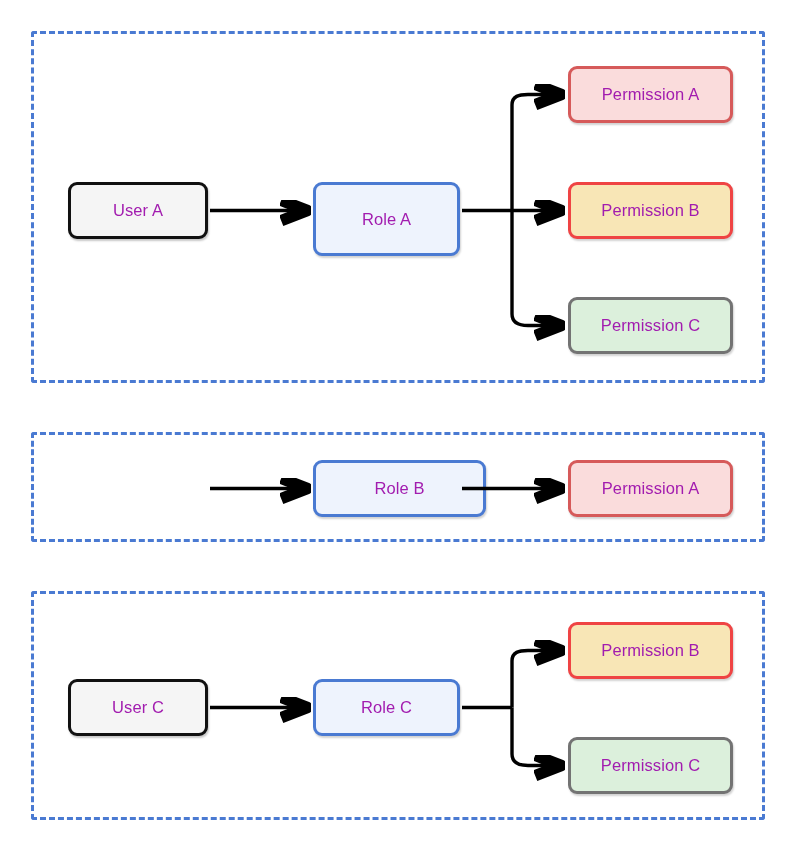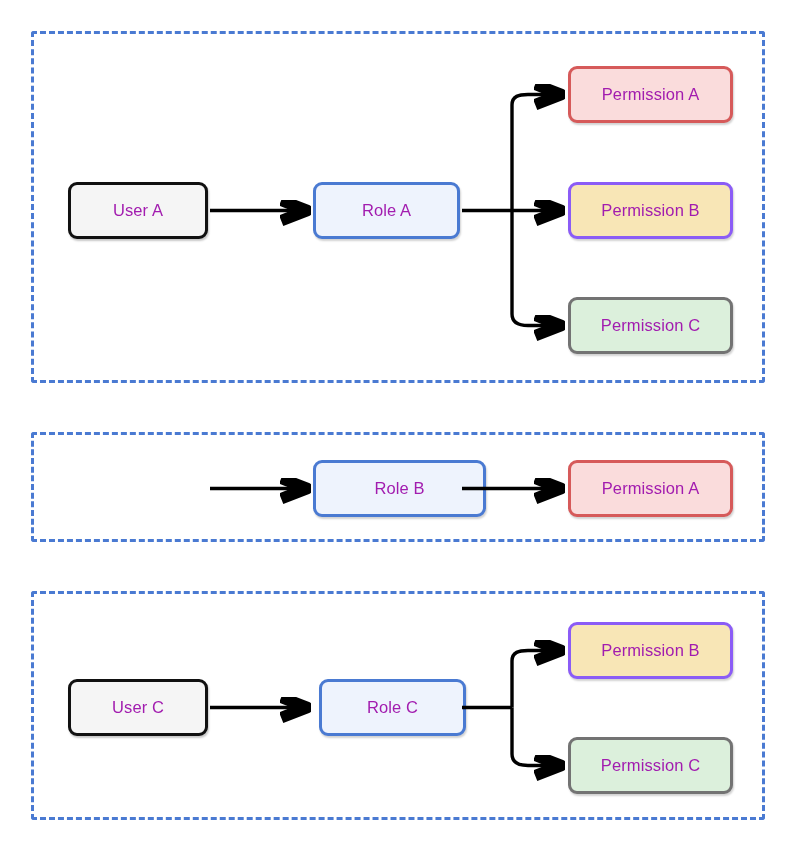--- a/index.html
+++ b/index.html
@@ -51,21 +51,21 @@
     border: 3px solid #4a7ad2;
     box-shadow: 1px 2px 2px rgba(0,0,0,0.18);
   }
   .node.perm-a {
     background: #fadcdc;
     border: 3px solid #d65a5a;
     box-shadow: 1px 2px 2px rgba(0,0,0,0.18);
   }
   .node.perm-b {
     background: #f8e6b6;
-    border: 3px solid #8b5cf6;
+    border: 3px solid #ef4444;
     box-shadow: 1px 2px 2px rgba(0,0,0,0.18);
   }
   .node.perm-c {
     background: #dcf0dc;
     border: 3px solid #737373;
     box-shadow: 1px 2px 2px rgba(0,0,0,0.18);
   }
   svg.edges {
     position: absolute;
     left: 0;
@@ -87,21 +87,21 @@
 <body>
 
 <div id="canvas">
 
   <div class="group" style="left:31px; top:31px; width:734px; height:352px;"></div>
 
   <div class="node user" style="left:68px; top:182px; width:140px; height:57px;">
     <span>User A</span>
   </div>
 
-  <div class="node role" style="left:313px; top:182px; width:147px; height:57px;">
+  <div class="node role" style="left:313px; top:182px; width:147px; height:74px;">
     <span>Role A</span>
   </div>
 
   <div class="node perm-a" style="left:568px; top:66px; width:165px; height:57px;">
     <span>Permission A</span>
   </div>
 
   <div class="node perm-b" style="left:568px; top:182px; width:165px; height:57px;">
     <span>Permission B</span>
   </div>
@@ -120,21 +120,21 @@
   <div class="node perm-a" style="left:568px; top:460px; width:165px; height:57px;">
     <span>Permission A</span>
   </div>
 
   <div class="group" style="left:31px; top:591px; width:734px; height:229px;"></div>
 
   <div class="node user" style="left:68px; top:679px; width:140px; height:57px;">
     <span>User C</span>
   </div>
 
-  <div class="node role" style="left:313px; top:679px; width:147px; height:57px;margin-left:6px;">
+  <div class="node role" style="left:313px; top:679px; width:147px; height:57px;">
     <span>Role C</span>
   </div>
 
   <div class="node perm-b" style="left:568px; top:622px; width:165px; height:57px;">
     <span>Permission B</span>
   </div>
 
   <div class="node perm-c" style="left:568px; top:737px; width:165px; height:57px;">
     <span>Permission C</span>
   </div>

